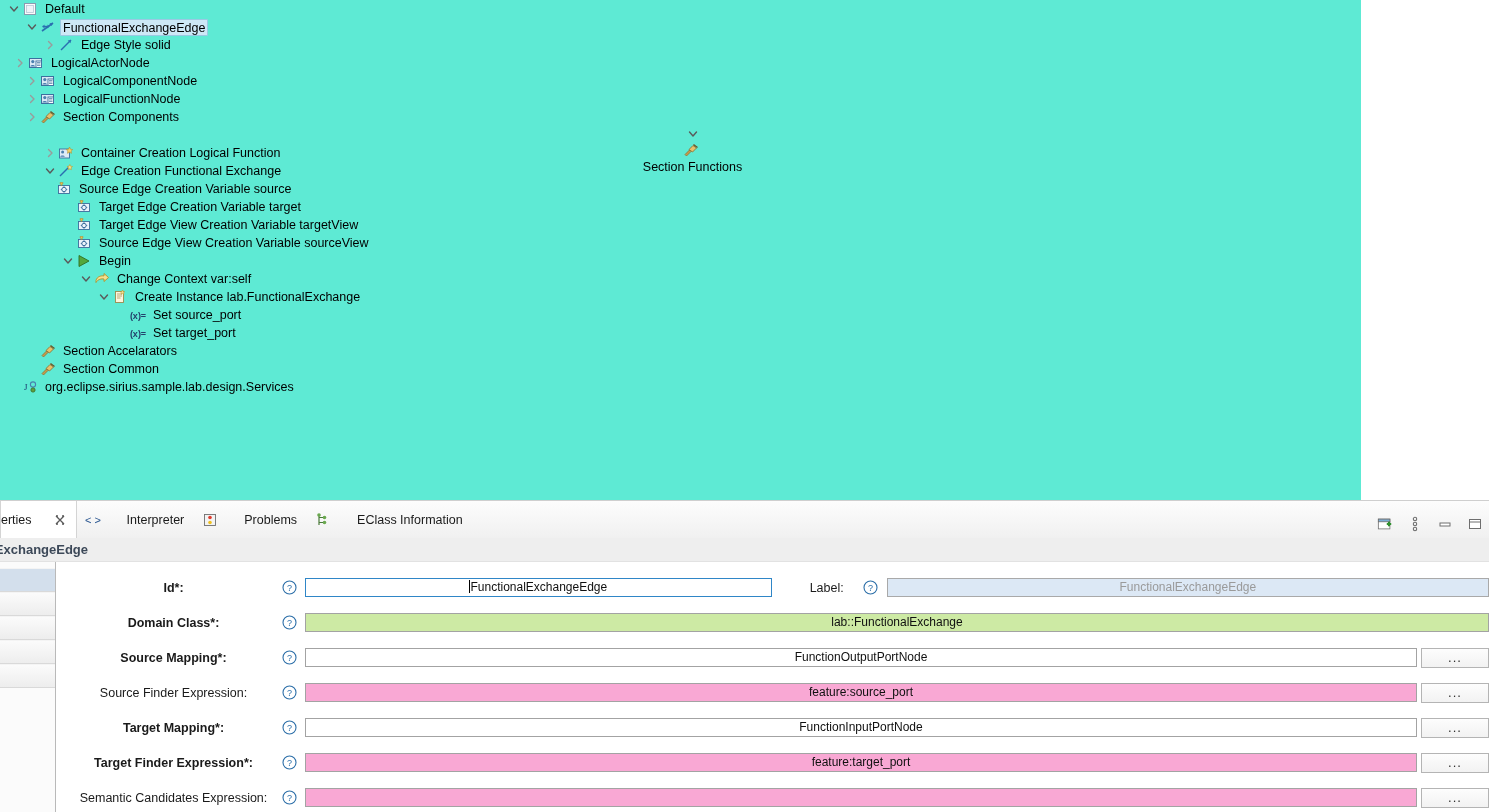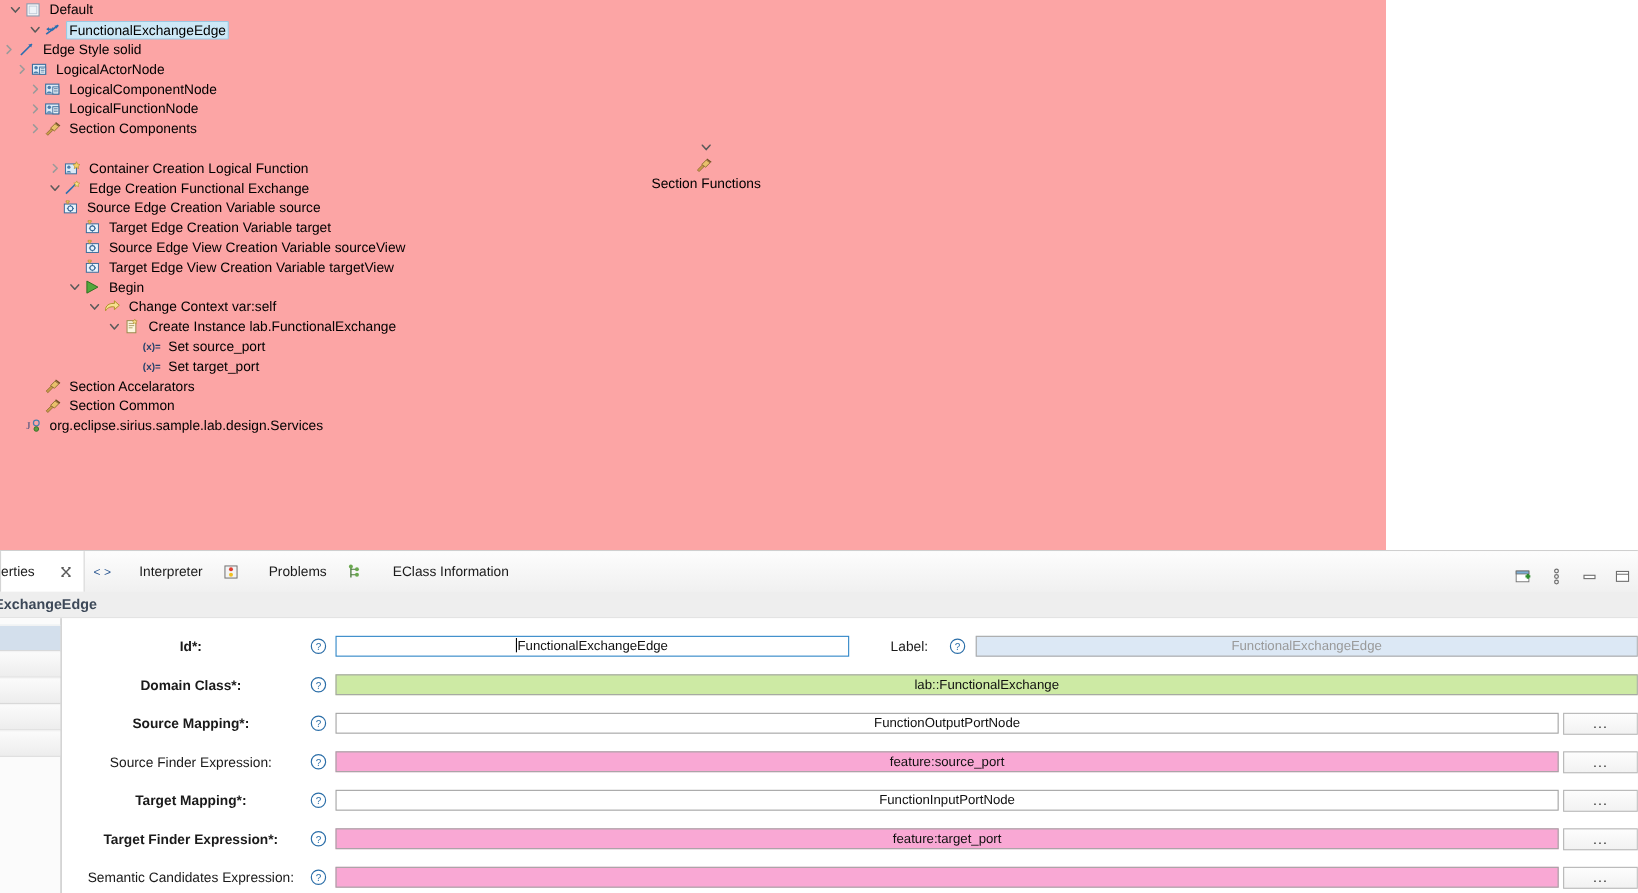--- a/index.html
+++ b/index.html
@@ -9,22 +9,22 @@
     overflow: hidden;
     background: #ffffff;
     font-family: "Liberation Sans", sans-serif;
     font-size: 12px;
     color: #000000;
   }
   #app { position: relative; width: 1489px; height: 812px; }
 
   
   .tree-pane {
-    position: absolute; left: 0; top: 0; width: 1260px; height: 500px;
-    background: #fca5a5; overflow: hidden;
+    position: absolute; left: 0; top: 0; width: 1361px; height: 500px;
+    background: #5eead4; overflow: hidden;
   }
   .tree-row {
     position: relative; height: 18px; line-height: 18px;
     white-space: nowrap; display: flex; align-items: center;
     font-size: 12.5px;
   }
   .tree-row .lbl { padding: 0 3px; }
   .tree-row.selected .lbl {
     background: #cde8f6;
     border: 1px solid #9ac9e3;
@@ -191,21 +191,21 @@
             <svg width="16" height="16" viewBox="0 0 16 16">
               <path d="M2 12 L13 4" stroke="#2a6fb0" stroke-width="1.6" fill="none"></path>
               <path d="M13 4 L9.5 4.3 L11.6 7.1 Z" fill="#2a6fb0"></path>
               <path d="M2.5 7.5 L7.5 7.5" stroke="#2a6fb0" stroke-width="1.4"></path>
               <path d="M7.5 5.5 L9.5 7.5 L7.5 9.5 Z" fill="#2a6fb0"></path>
               <path d="M4.5 5.5 L2.5 7.5 L4.5 9.5 Z" fill="#2a6fb0"></path>
             </svg>
           </span>
           <span class="lbl">FunctionalExchangeEdge</span>
         </div>
-        <div class="tree-row" style="">
+        <div class="tree-row" style="padding-left: 42px;">
           <span class="twisty">
             <svg width="10" height="10" viewBox="0 0 10 10">
               <path d="M3.5 1.5 L7 5 L3.5 8.5" fill="none" stroke="#9a9a9a" stroke-width="1.4" stroke-linecap="round" stroke-linejoin="round"></path>
             </svg>
           </span>
           <span class="ico">
             <svg width="16" height="16" viewBox="0 0 16 16">
               <path d="M3 13 L13 3" stroke="#2a6fb0" stroke-width="1.5" fill="none"></path>
               <path d="M13 3 L9.7 3.4 L12.5 6.2 Z" fill="#2a6fb0"></path>
             </svg>
@@ -350,33 +350,33 @@
         <div class="tree-row" style="padding-left: 60px;">
           <span class="twisty"></span>
           <span class="ico">
             <svg width="16" height="16" viewBox="0 0 16 16">
               <rect x="2.5" y="4.5" width="11" height="8" fill="#eaf3fb" stroke="#3b6d9c" stroke-width="0.9"></rect>
               <circle cx="8" cy="8.5" r="2.2" fill="none" stroke="#3b6d9c" stroke-width="1"></circle>
               <path d="M8 5.3 v1.0 M8 10.7 v1.0 M4.8 8.5 h1.0 M10.2 8.5 h1.0" stroke="#3b6d9c" stroke-width="1"></path>
               <path d="M4 1.5 h3 v1.2 h-0.9 v1.6 h-1.2 v-1.6 h-0.9 z" fill="#f0c75a" stroke="#a8842a" stroke-width="0.5"></path>
             </svg>
           </span>
-          <span class="lbl">Source Edge View Creation Variable sourceView</span>
+          <span class="lbl">Target Edge View Creation Variable targetView</span>
         </div>
         <div class="tree-row" style="padding-left: 60px;">
           <span class="twisty"></span>
           <span class="ico">
             <svg width="16" height="16" viewBox="0 0 16 16">
               <rect x="2.5" y="4.5" width="11" height="8" fill="#eaf3fb" stroke="#3b6d9c" stroke-width="0.9"></rect>
               <circle cx="8" cy="8.5" r="2.2" fill="none" stroke="#3b6d9c" stroke-width="1"></circle>
               <path d="M8 5.3 v1.0 M8 10.7 v1.0 M4.8 8.5 h1.0 M10.2 8.5 h1.0" stroke="#3b6d9c" stroke-width="1"></path>
               <path d="M4 1.5 h3 v1.2 h-0.9 v1.6 h-1.2 v-1.6 h-0.9 z" fill="#f0c75a" stroke="#a8842a" stroke-width="0.5"></path>
             </svg>
           </span>
-          <span class="lbl">Target Edge View Creation Variable targetView</span>
+          <span class="lbl">Source Edge View Creation Variable sourceView</span>
         </div>
         <div class="tree-row" style="padding-left: 60px;">
           <span class="twisty">
             <svg width="10" height="10" viewBox="0 0 10 10">
               <path d="M1.5 3 L5 7 L8.5 3" fill="none" stroke="#5a5a5a" stroke-width="1.4" stroke-linecap="round" stroke-linejoin="round"></path>
             </svg>
           </span>
           <span class="ico">
             <svg width="16" height="16" viewBox="0 0 16 16">
               <path d="M3 2.5 L13 8 L3 13.5 Z" fill="#53a83c" stroke="#2f6e22" stroke-width="0.9"></path>

